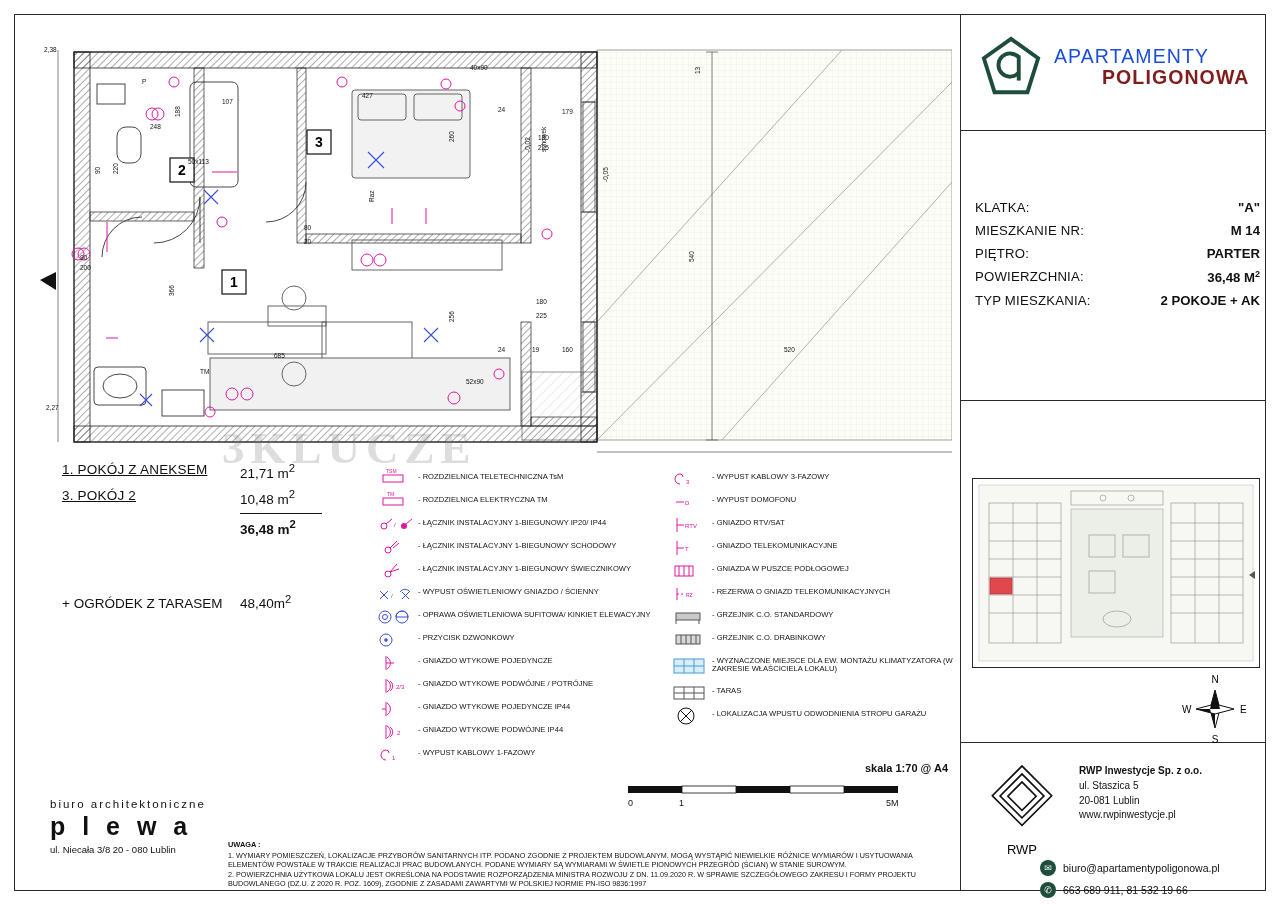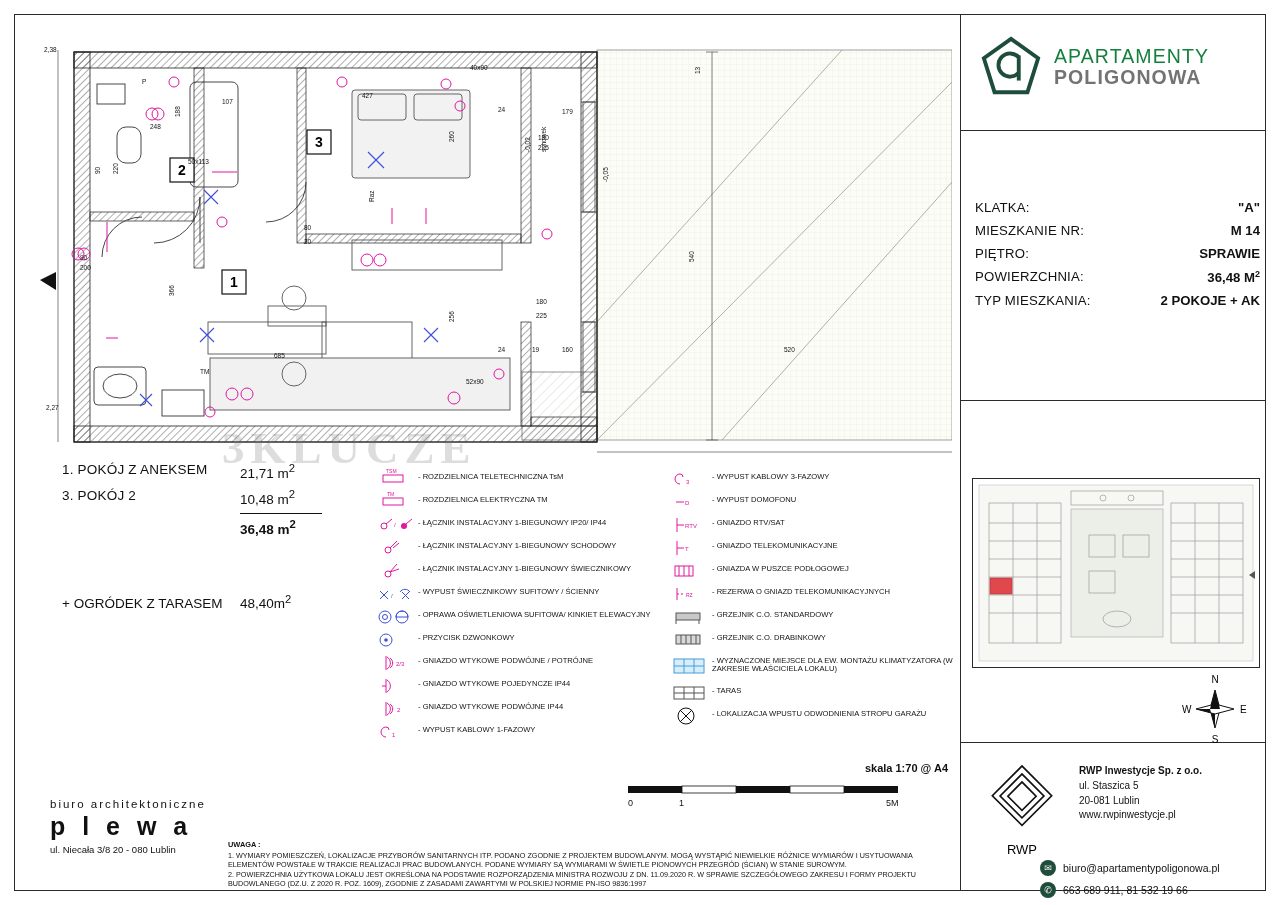--- a/index.html
+++ b/index.html
@@ -52,21 +52,21 @@
     position: absolute;
     left: 62px; top: 462px;
     width: 300px;
     font-size: 13.5px;
   }
   .schedule .row {
     display: flex;
     justify-content: flex-start;
     margin-bottom: 7px;
   }
-  .schedule .rname { width: 178px; letter-spacing: 0.2px; }
+  .schedule .rname { width: 178px; letter-spacing: 0.2px; text-decoration: underline; }
   .schedule .rarea { width: 90px; }
   .schedule .total-line {
     margin: 2px 0 4px 178px;
     width: 82px;
     border-top: 1.4px solid #111;
   }
   .schedule .total {
     margin-left: 178px;
     font-weight: bold;
     font-size: 13.5px;
@@ -164,22 +164,22 @@
     left: 980px; top: 36px;
     width: 280px;
     display: flex;
     align-items: center;
   }
   .brand-mark { width: 62px; height: 62px; }
   .brand-text {
     margin-left: 12px;
     line-height: 1.08;
   }
-  .brand-text .b1 { font-size: 19.5px; letter-spacing: 1.1px; color: #15803d; }
-  .brand-text .b2 { font-size: 19.5px; letter-spacing: 1.1px; color: #737373; font-weight: bold; }
+  .brand-text .b1 { font-size: 19.5px; letter-spacing: 1.1px; color: #1d4ed8; }
+  .brand-text .b2 { font-size: 19.5px; letter-spacing: 1.1px; color: #7f1d1d; font-weight: bold; margin-left: 48px; }
 
   .sep-h {
     position: absolute;
     background: #2b2b2b;
     height: 1px;
   }
 
   .info {
     position: absolute;
     left: 975px; top: 200px;
@@ -491,41 +491,51 @@
       </div>
       <div class="legend-item">
         <span class="legend-sym">
           <svg width="44" height="20">
               <path d="M6 8 l8 8 M14 8 l-8 8" stroke="#3b4fd8" fill="none"></path>
               <text x="17" y="15" font-size="6" fill="#3b4fd8" font-family="Liberation Sans">/</text>
               <path d="M26 9 a6 6 0 0 1 10 0" stroke="#3b4fd8" fill="none"></path>
               <path d="M28 9 l7 7 M35 9 l-7 7" stroke="#3b4fd8" fill="none"></path>
             </svg>
         </span>
-        <span class="legend-txt">- WYPUST ŚWIECZNIKOWY SUFITOWY / ŚCIENNY</span>
+        <span class="legend-txt">- WYPUST OŚWIETLENIOWY GNIAZDO / ŚCIENNY</span>
       </div>
       <div class="legend-item">
         <span class="legend-sym">
           <svg width="44" height="20">
               <circle cx="11" cy="11" r="6" fill="none" stroke="#3b4fd8"></circle>
               <circle cx="11" cy="11" r="2.5" fill="none" stroke="#3b4fd8"></circle>
               <circle cx="28" cy="11" r="6" fill="none" stroke="#3b4fd8"></circle>
               <path d="M22 11 a6 6 0 0 1 12 0 z" fill="none" stroke="#3b4fd8"></path>
             </svg>
         </span>
         <span class="legend-txt">- OPRAWA OŚWIETLENIOWA SUFITOWA/ KINKIET ELEWACYJNY</span>
       </div>
       <div class="legend-item">
         <span class="legend-sym">
           <svg width="44" height="20">
               <circle cx="12" cy="11" r="6" fill="none" stroke="#3b4fd8"></circle>
               <circle cx="12" cy="11" r="1.8" fill="#3b4fd8"></circle>
             </svg>
         </span>
         <span class="legend-txt">- PRZYCISK DZWONKOWY</span>
+      </div>
+      <div class="legend-item">
+        <span class="legend-sym">
+          <svg width="44" height="20">
+              <path d="M12 4 v14 M12 11 h8" stroke="#e1179e" fill="none"></path>
+              <path d="M12 11 a7 7 0 0 1 0 0" stroke="#e1179e"></path>
+              <path d="M13 5 a7 7 0 0 1 0 12" stroke="#e1179e" fill="none"></path>
+            </svg>
+        </span>
+        <span class="legend-txt">- GNIAZDO WTYKOWE POJEDYNCZE</span>
       </div>
       <div class="legend-item">
         <span class="legend-sym">
           <svg width="44" height="20">
               <path d="M12 4 v14" stroke="#e1179e"></path>
               <path d="M13 5 a7 7 0 0 1 0 12" stroke="#e1179e" fill="none"></path>
               <path d="M16 6 a6 6 0 0 1 0 10" stroke="#e1179e" fill="none"></path>
               <text x="22" y="14" font-size="6" fill="#e1179e" font-family="Liberation Sans">2/3</text>
             </svg>
         </span>
@@ -729,21 +739,21 @@
     <div class="irow">
       <span class="ilabel">KLATKA:</span>
       <span class="ivalue">"A"</span>
     </div>
     <div class="irow">
       <span class="ilabel">MIESZKANIE NR:</span>
       <span class="ivalue">M  14</span>
     </div>
     <div class="irow">
       <span class="ilabel">PIĘTRO:</span>
-      <span class="ivalue">SPRAWIE</span>
+      <span class="ivalue">PARTER</span>
     </div>
     <div class="irow">
       <span class="ilabel">POWIERZCHNIA:</span>
       <span class="ivalue"><span>36,48 M</span><span class="sup">2</span></span>
     </div>
     <div class="irow">
       <span class="ilabel">TYP MIESZKANIA:</span>
       <span class="ivalue">2 POKOJE + AK</span>
     </div>
   </div>

